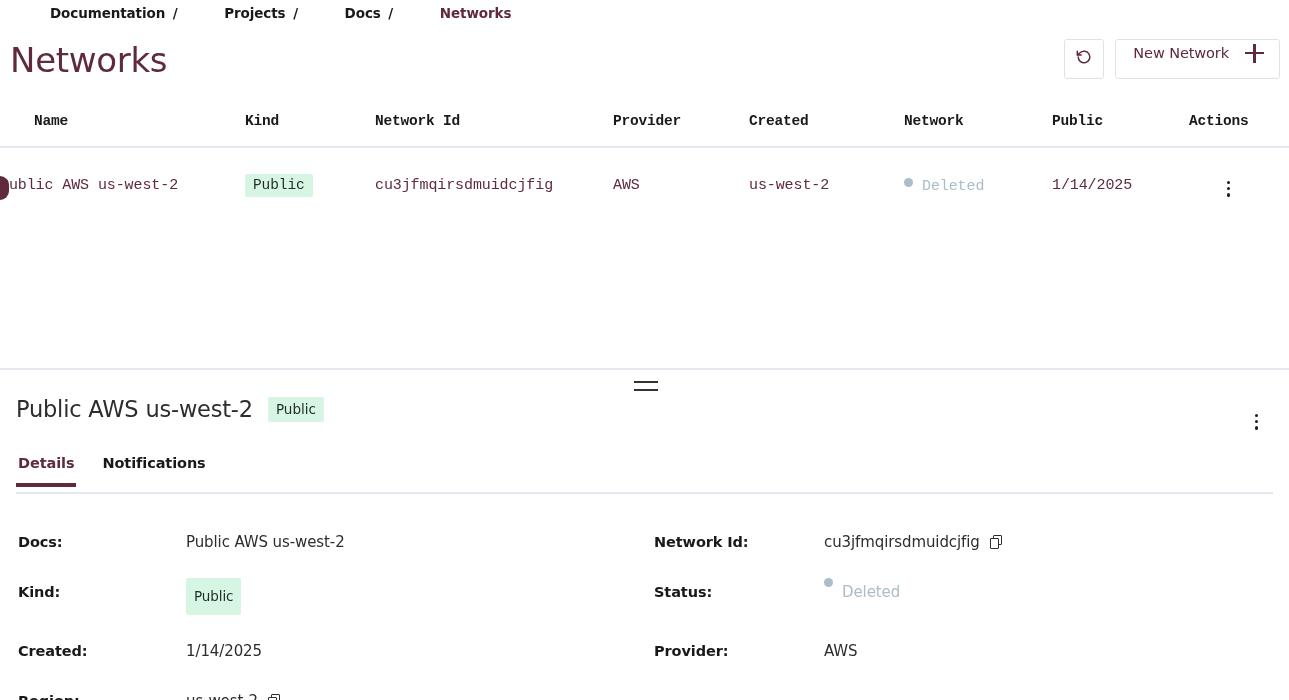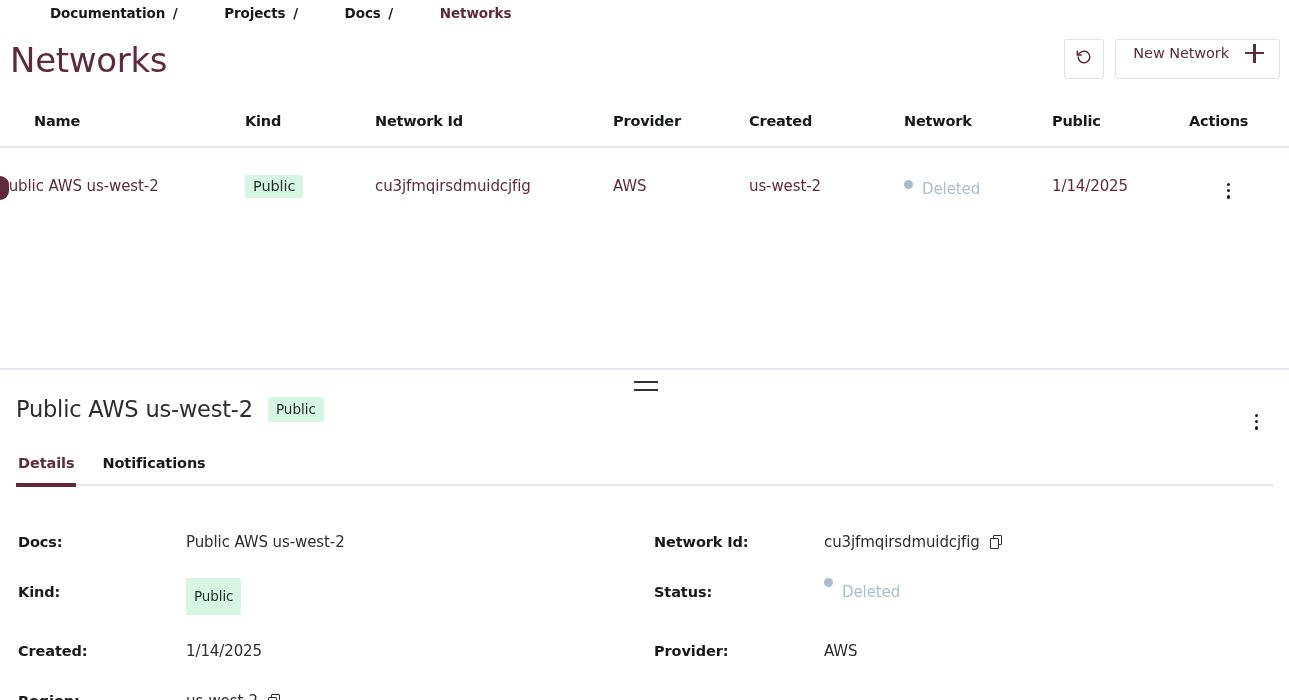--- a/index.html
+++ b/index.html
@@ -87,20 +87,21 @@
   }
   .plus-icon::before { left: 0; top: 8px; width: 19px; height: 2.6px; }
   .plus-icon::after { top: 0; left: 8px; height: 19px; width: 2.6px; }
 
   
   .table-wrap {
     position: absolute;
     top: 113px;
     left: 0;
     width: 1145px;
+    font-family: Liberation Mono, monospace;
   }
   .tbl {
     width: 100%;
     border-collapse: collapse;
     table-layout: fixed;
   }
   .tbl th {
     text-align: left;
     font-size: 14.5px;
     font-weight: bold;
@@ -238,21 +239,21 @@
 
   .tabs {
     position: absolute;
     top: 455px;
     left: 16px;
     width: 1257px;
     display: flex;
     align-items: flex-end;
     gap: 24px;
     border-bottom: 2px solid #e3e8ee;
-    padding-bottom: 0;
+    padding-bottom: 8px;
   }
   .tab {
     font-size: 14.5px;
     font-weight: bold;
     color: #18191a;
     padding: 0 2px 12px 2px;
     cursor: pointer;
     letter-spacing: -0.1px;
     border-bottom: 4px solid transparent;
     margin-bottom: -3px;

